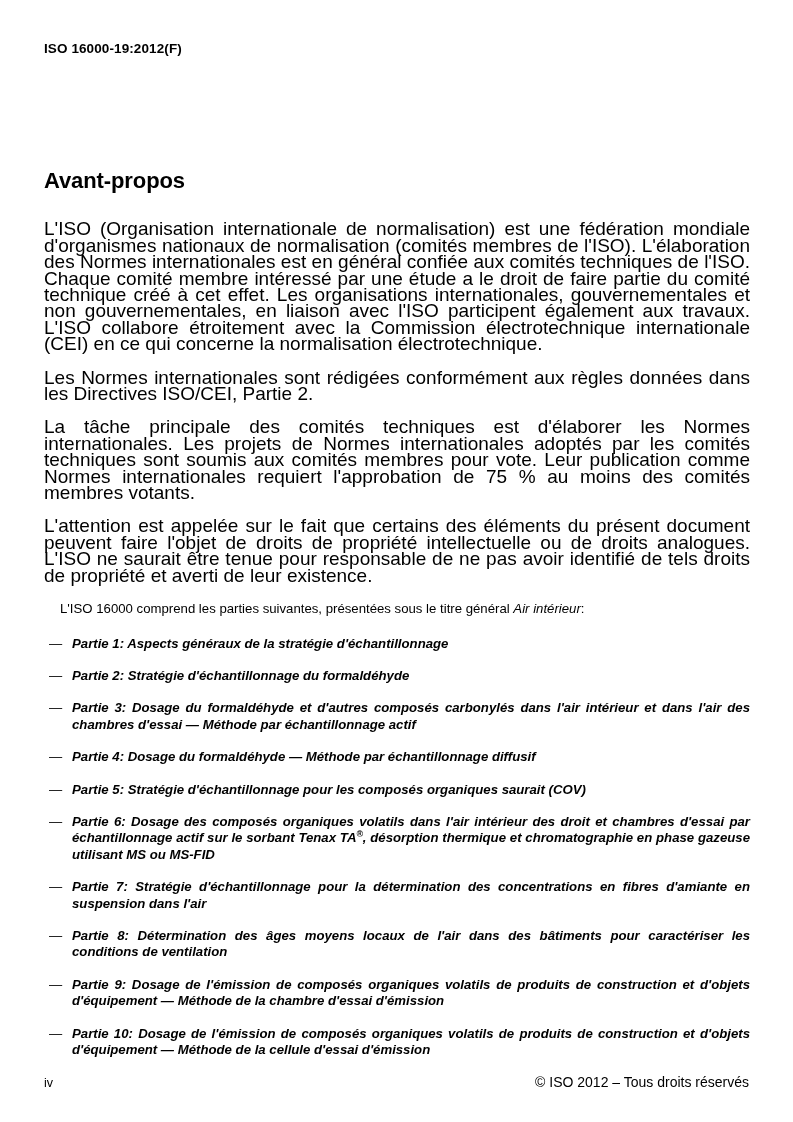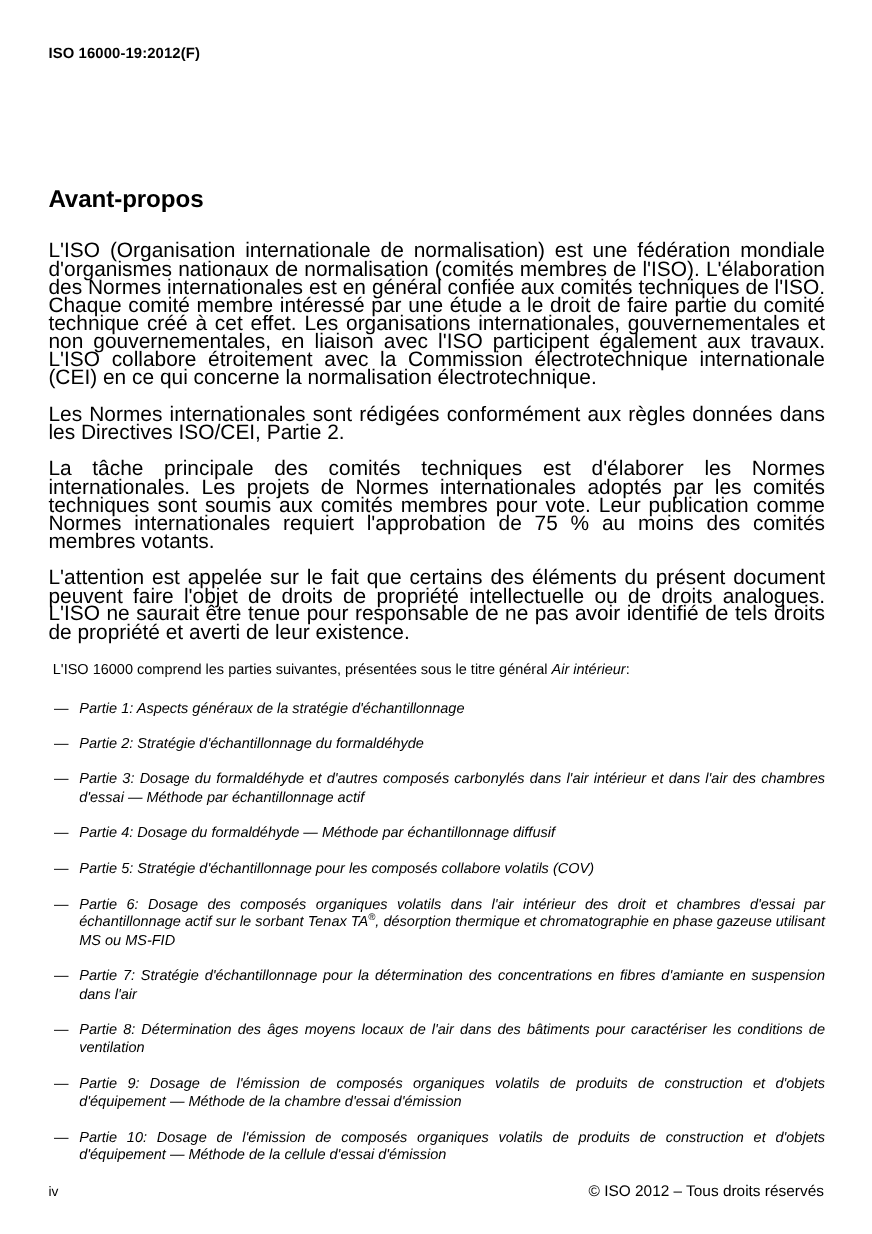--- a/index.html
+++ b/index.html
@@ -57,21 +57,21 @@
     margin: 0 0 17px 0;
     -webkit-hyphens: none;
     hyphens: none;
   }
   p.body-para:last-child { margin-bottom: 0; }
 
   .intro-lead {
     font-size: 13.2px;
     line-height: 16.4px;
     text-align: left;
-    margin: 0 0 18px 4px;
+    margin: 0 0 18px 16px;
   }
 
   
   ul.part-list {
     list-style: none;
     margin: 0;
     padding: 0;
   }
   ul.part-list li.part-item {
     position: relative;
@@ -86,21 +86,21 @@
   }
   ul.part-list li.part-item:last-child { margin-bottom: 0; }
   ul.part-list li.part-item .dash-marker {
     position: absolute;
     left: 5px;
     top: 0;
     font-style: normal;
     font-size: 13.2px;
     line-height: 16.4px;
   }
-  .part-text { display: inline; }
+  .part-text { display: inline; font-weight: bold; }
   .part-text sup {
     font-size: 0.66em;
     vertical-align: super;
     line-height: 0;
   }
 
   i.ital { font-style: italic; }
 
   
   .doc-footer {
@@ -156,21 +156,21 @@
       <li class="part-item">
         <span class="dash-marker">—</span>
         <span class="part-text">Partie 3: Dosage du formaldéhyde et d'autres composés carbonylés dans l'air intérieur et dans l'air des chambres d'essai — Méthode par échantillonnage actif</span>
       </li>
       <li class="part-item">
         <span class="dash-marker">—</span>
         <span class="part-text">Partie 4: Dosage du formaldéhyde — Méthode par échantillonnage diffusif</span>
       </li>
       <li class="part-item">
         <span class="dash-marker">—</span>
-        <span class="part-text">Partie 5: Stratégie d'échantillonnage pour les composés collabore volatils (COV)</span>
+        <span class="part-text">Partie 5: Stratégie d'échantillonnage pour les composés organiques saurait (COV)</span>
       </li>
       <li class="part-item">
         <span class="dash-marker">—</span>
         <span class="part-text"><span>Partie 6: Dosage des composés organiques volatils dans l'air intérieur des droit et chambres d'essai par échantillonnage actif sur le sorbant Tenax TA</span><sup>®</sup><span>, désorption thermique et chromatographie en phase gazeuse utilisant MS ou MS-FID</span></span>
       </li>
       <li class="part-item">
         <span class="dash-marker">—</span>
         <span class="part-text">Partie 7: Stratégie d'échantillonnage pour la détermination des concentrations en fibres d'amiante en suspension dans l'air</span>
       </li>
       <li class="part-item">

